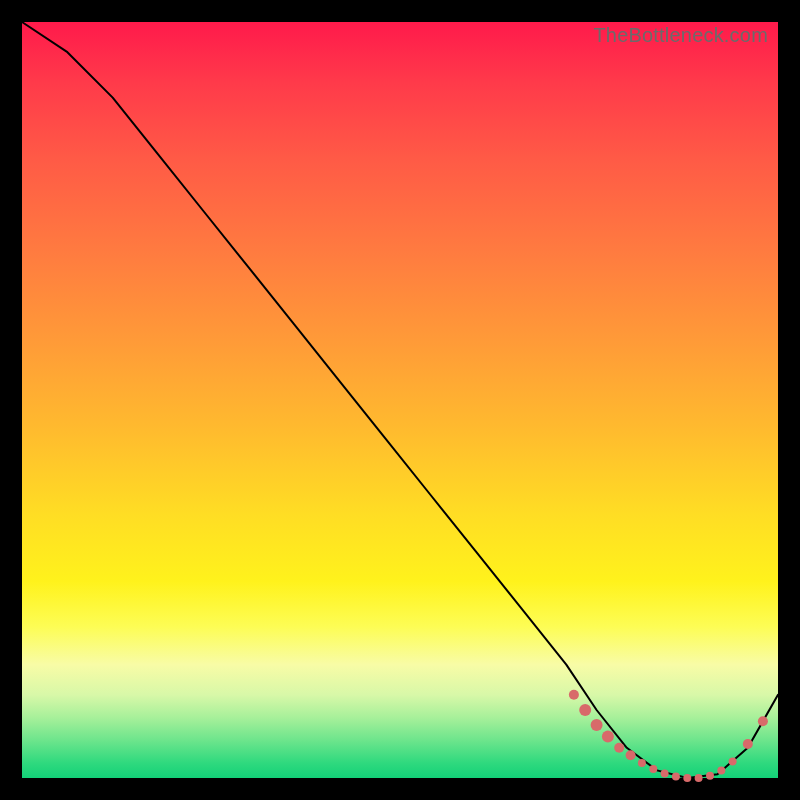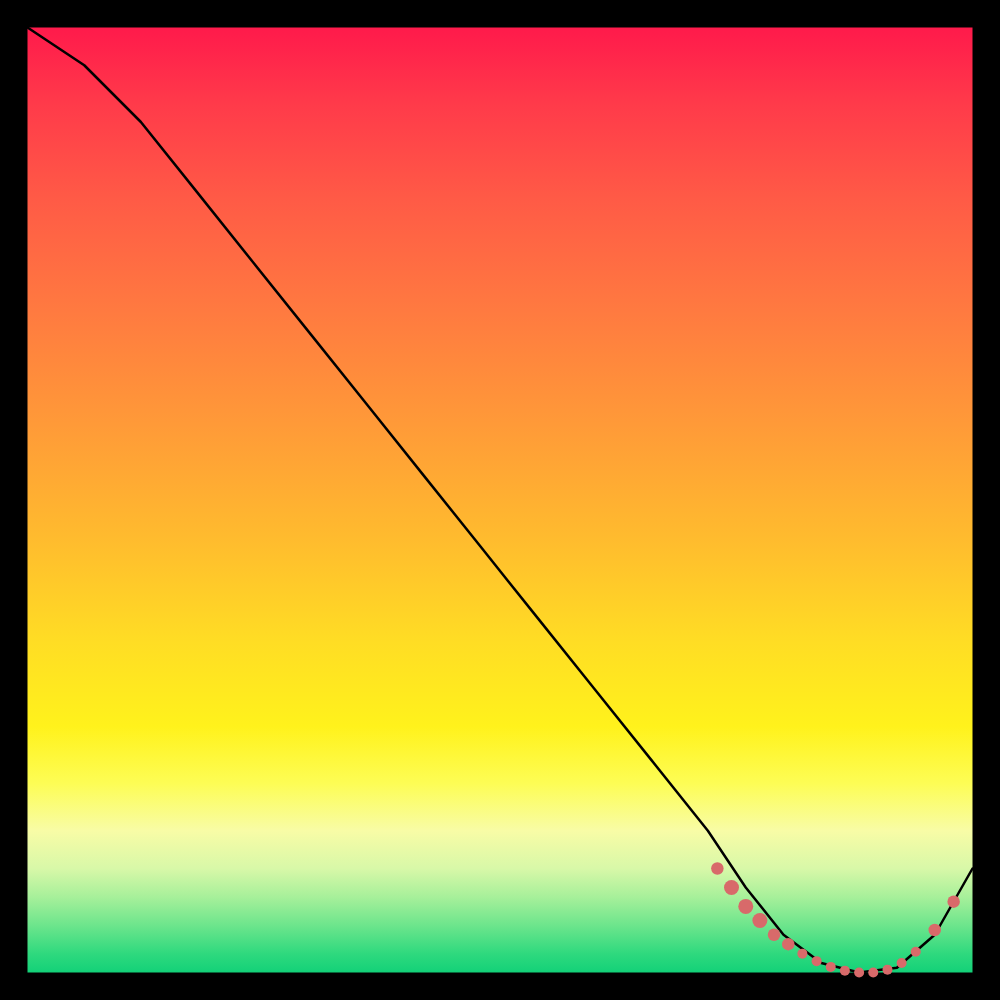--- a/index.html
+++ b/index.html
@@ -71,20 +71,21 @@
   .marker {
     fill: #d86a6a;
     stroke: none;
   }
 </style>
 </head>
 <body>
 
 <div class="frame">
   <div class="plot">
+    <div class="watermark">TheBottleneck.com</div>
     <svg class="overlay" viewBox="0 0 756 756" preserveAspectRatio="none">
       <path id="curve-path" class="curve" d="M0.0 0.0 L45.4 30.2 L90.7 75.6 L136.1 132.3 L181.4 189.0 L226.8 245.7 L272.2 302.4 L317.5 359.1 L362.9 415.8 L408.2 472.5 L453.6 529.2 L499.0 585.9 L544.3 642.6 L574.6 688.0 L604.8 725.8 L635.0 748.4 L665.3 756.0 L695.5 752.2 L725.8 725.8 L756.0 672.8"></path>
       <g id="marker-group">
           <circle cx="551.9" cy="672.8" r="5" class="marker"></circle>
           <circle cx="563.2" cy="688.0" r="6" class="marker"></circle>
           <circle cx="574.6" cy="703.1" r="6" class="marker"></circle>
           <circle cx="585.9" cy="714.4" r="6" class="marker"></circle>
           <circle cx="597.2" cy="725.8" r="5" class="marker"></circle>
           <circle cx="608.6" cy="733.3" r="5" class="marker"></circle>
           <circle cx="619.9" cy="740.9" r="4" class="marker"></circle>

